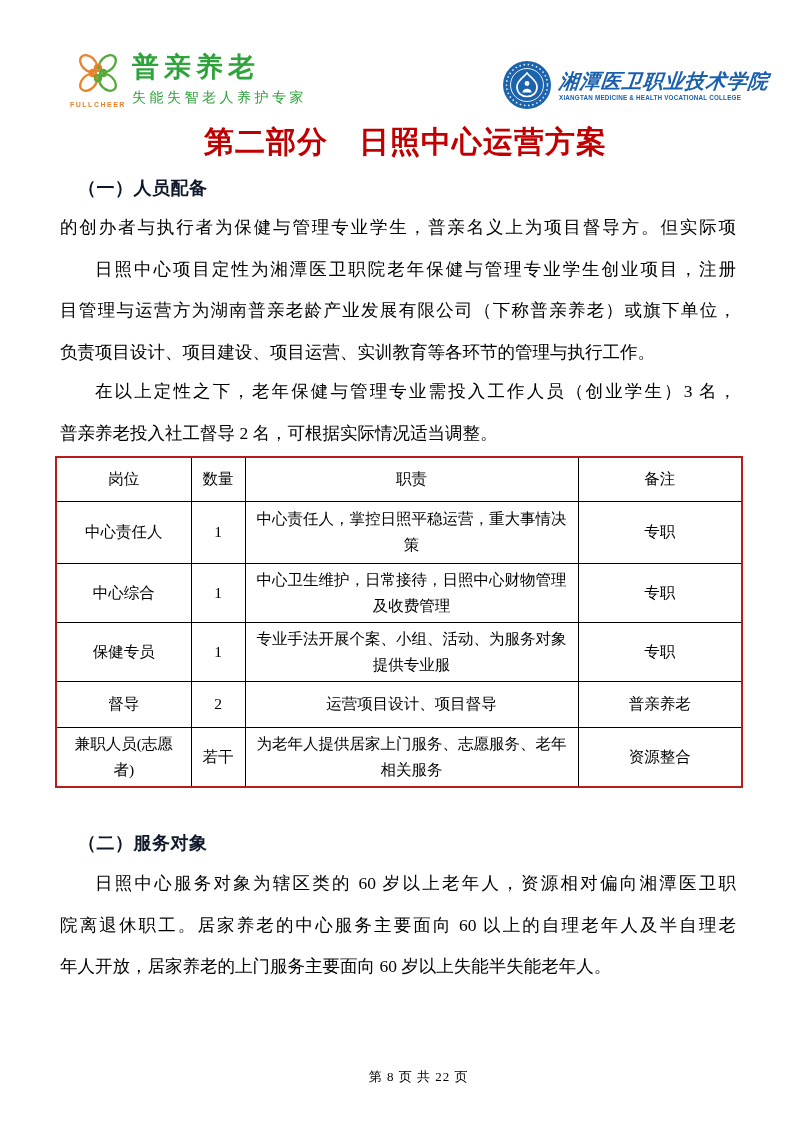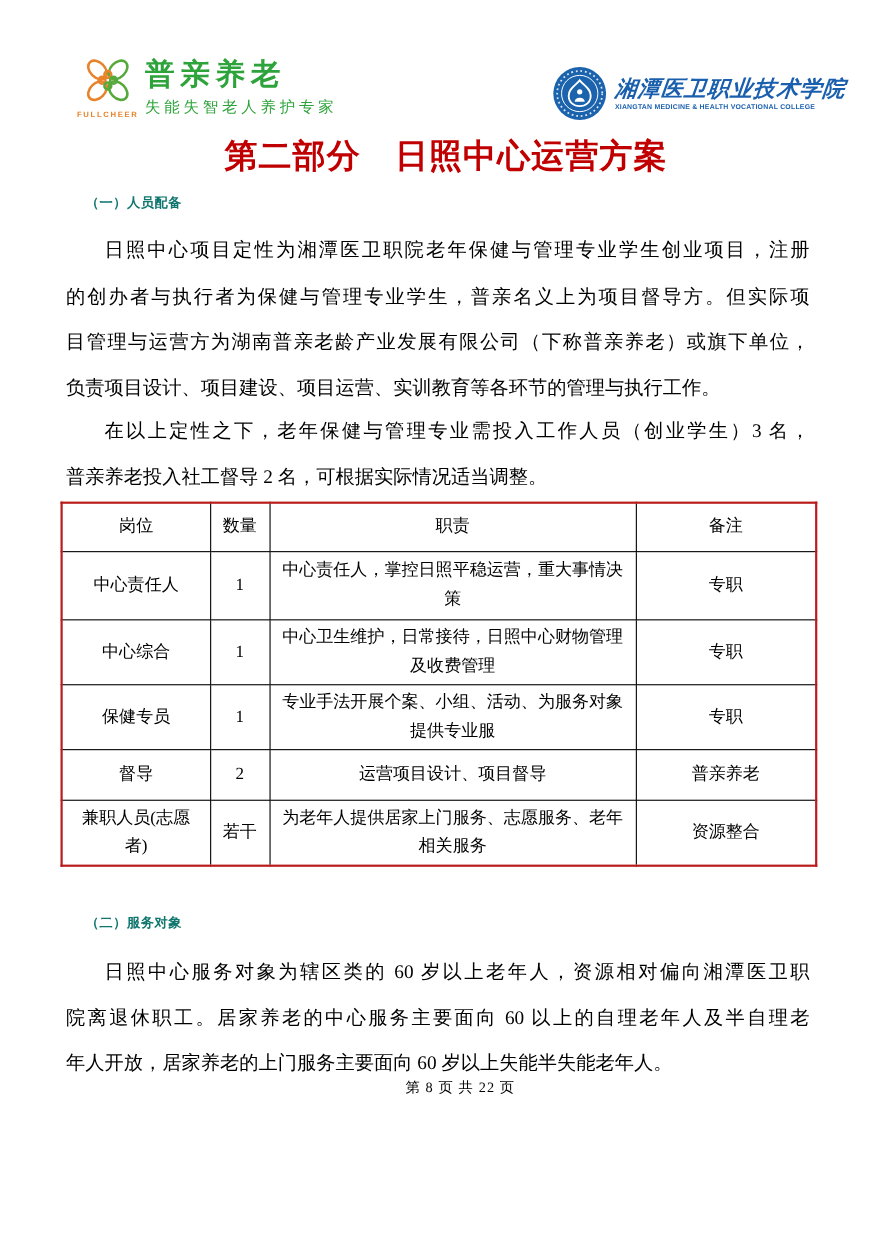--- a/index.html
+++ b/index.html
@@ -50,21 +50,21 @@
   .doc-title {
     position:absolute; top:122px; left:18px; right:0;
     margin:0; text-align:center;
     font-family:"Liberation Sans","DejaVu Sans",sans-serif;
     font-size:30px; font-weight:bold; letter-spacing:1px;
     color:#c00000; white-space:pre;
   }
   .sec-heading {
     position:absolute; left:78px; margin:0;
     font-family:Liberation Sans, sans-serif;
-    font-size:12px; font-weight:bold; color:#0f766e; letter-spacing:0.5px;
+    font-size:18px; font-weight:bold; color:#0f172a; letter-spacing:0.5px;
   }
   .sec1-heading { top:176px; }
   .sec2-heading { top:831px; }
 
   
   .para { position:absolute; left:60px; width:676px; }
   .para1 { top:207px; }
   .para2 { top:371px; }
   .para3 { top:863px; }
   .line {
@@ -93,21 +93,21 @@
     line-height:26px;
   }
   .staff-table thead tr { height:44px; }
   .row-h62 { height:62px; }
   .row-h56 { height:56px; }
   .row-h58 { height:58px; }
   .row-h46 { height:46px; }
 
   
   .page-footer {
-    position:absolute; top:980px; left:0; right:0;
+    position:absolute; top:1068px; left:0; right:0;
     text-align:center;
     font-size:13px; letter-spacing:1px;padding-left:44px;
   }
 </style>
 </head>
 <body>
 
 <div class="page">
 
   <div class="logo-left">
@@ -145,22 +145,22 @@
       <div class="college-cn">湘潭医卫职业技术学院</div>
       <div class="college-en">XIANGTAN MEDICINE &amp; HEALTH VOCATIONAL COLLEGE</div>
     </div>
   </div>
 
   <h1 class="doc-title">第二部分　日照中心运营方案</h1>
 
   <h2 class="sec-heading sec1-heading">（一）人员配备</h2>
 
   <div class="para para1">
+    <div class="line">的创办者与执行者为保健与管理专业学生，普亲名义上为项目督导方。但实际项</div>
     <div class="line indent">日照中心项目定性为湘潭医卫职院老年保健与管理专业学生创业项目，注册</div>
-    <div class="line">的创办者与执行者为保健与管理专业学生，普亲名义上为项目督导方。但实际项</div>
     <div class="line">目管理与运营方为湖南普亲老龄产业发展有限公司（下称普亲养老）或旗下单位，</div>
     <div class="line last">负责项目设计、项目建设、项目运营、实训教育等各环节的管理与执行工作。</div>
   </div>
 
   <div class="para para2">
     <div class="line indent">在以上定性之下，老年保健与管理专业需投入工作人员（创业学生）3 名，</div>
     <div class="line last">普亲养老投入社工督导 2 名，可根据实际情况适当调整。</div>
   </div>
 
   <table class="staff-table">

